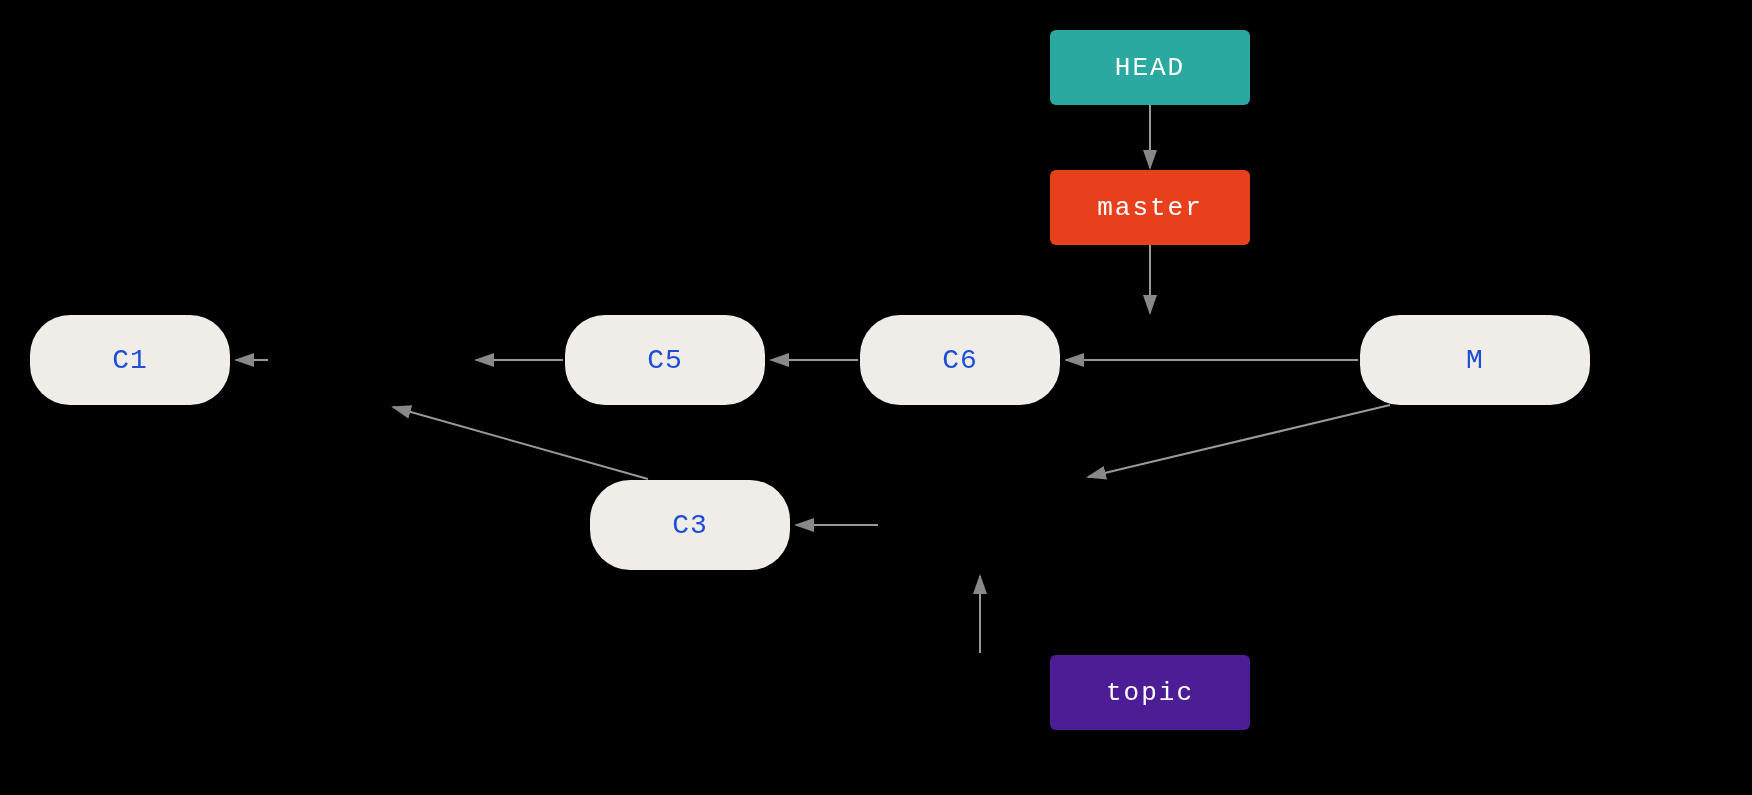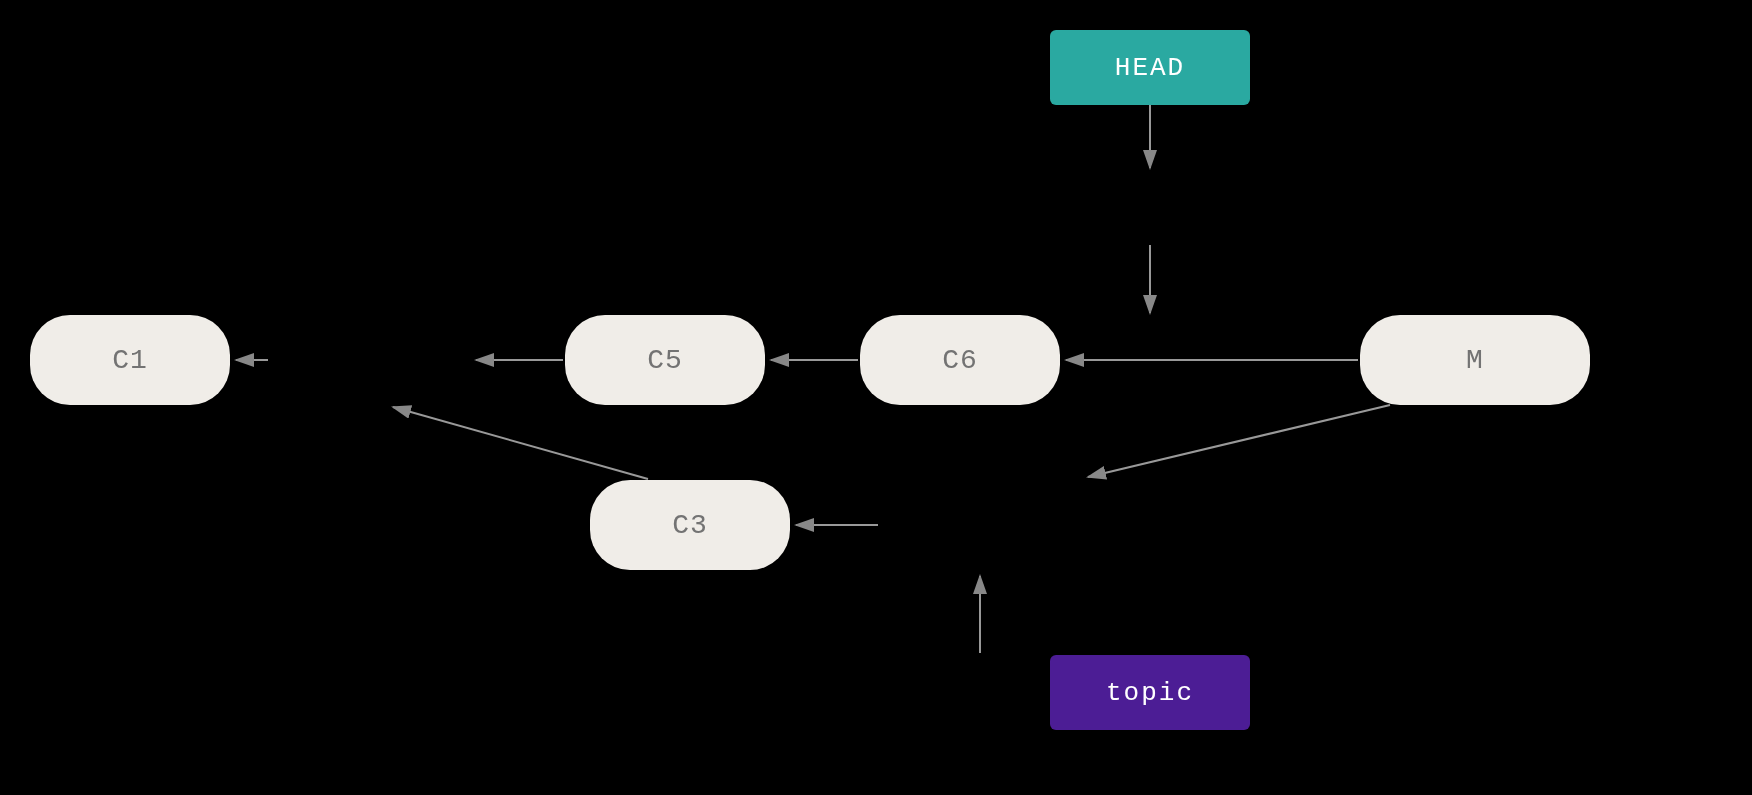--- a/index.html
+++ b/index.html
@@ -19,21 +19,21 @@
 
     .node-commit {
       position: absolute;
       background: #f0ede8;
       border-radius: 40px;
       display: flex;
       align-items: center;
       justify-content: center;
       font-size: 28px;
       font-weight: 500;
-      color: #737373;
+      color: #1d4ed8;
       letter-spacing: 1px;
     }
 
     .node-label {
       position: absolute;
       border-radius: 6px;
       display: flex;
       align-items: center;
       justify-content: center;
       font-size: 26px;
@@ -56,20 +56,23 @@
   </style>
 </head>
 <body>
 
 <div id="diagram">
 
   <div class="node-label node-head" style="left:1050px; top:30px; width:200px; height:75px;">
     <span>HEAD</span>
   </div>
 
+  <div class="node-label node-master" style="left:1050px; top:170px; width:200px; height:75px;">
+    <span>master</span>
+  </div>
 
   <div class="node-label node-topic" style="left:1050px; top:655px; width:200px; height:75px;">
     <span>topic</span>
   </div>
 
   <div class="node-commit" style="left:30px; top:315px; width:200px; height:90px;">
     <span>C1</span>
   </div>
 
 

